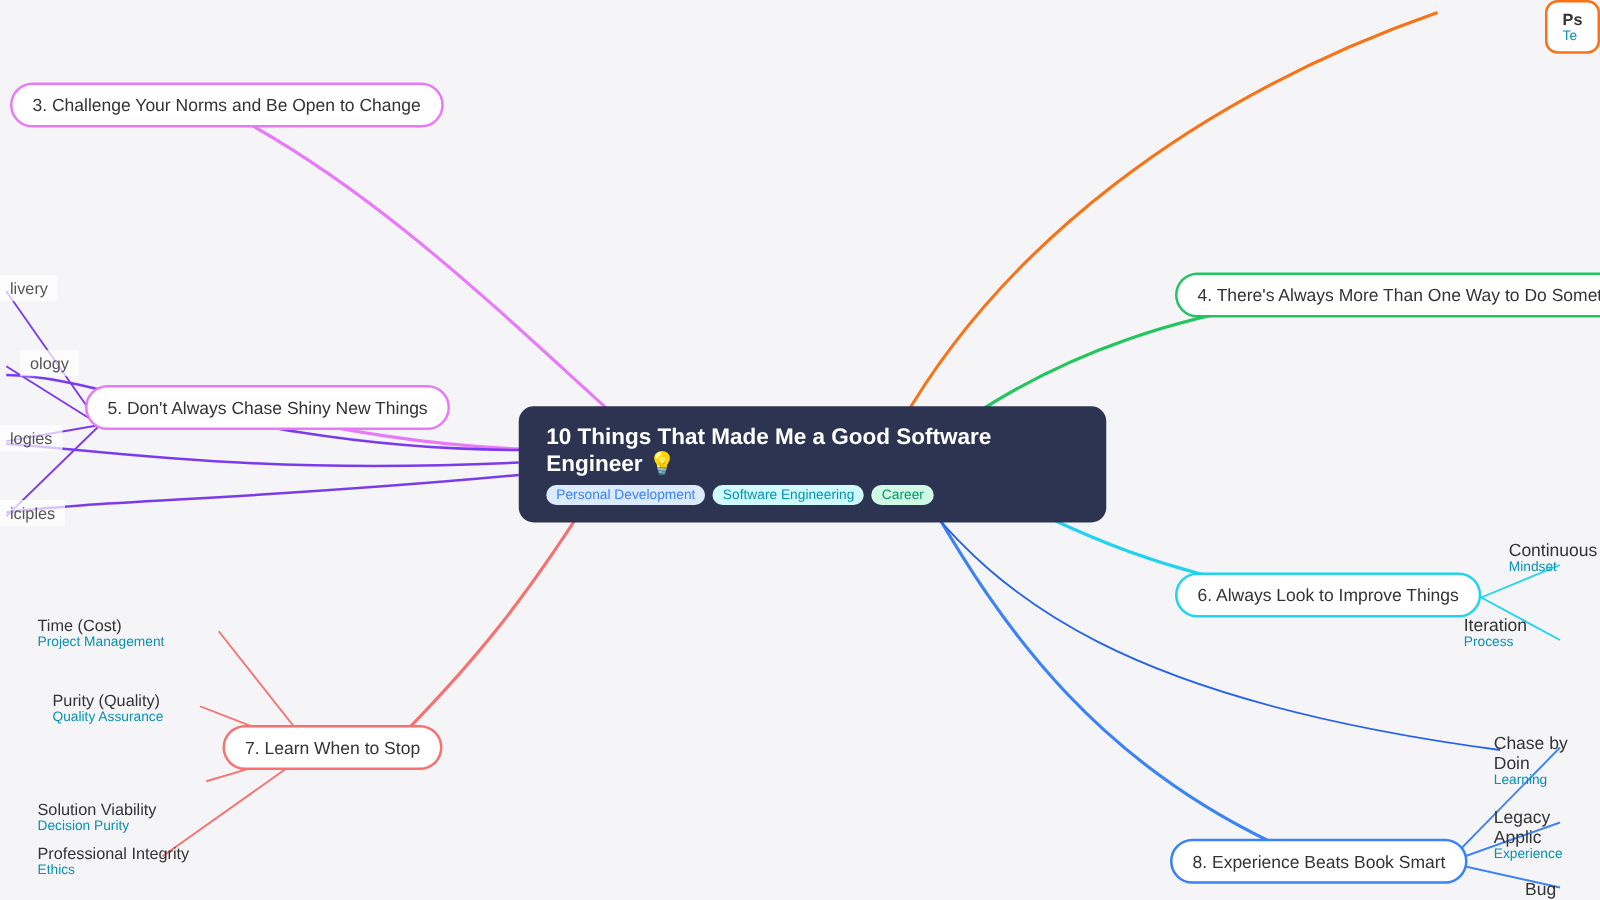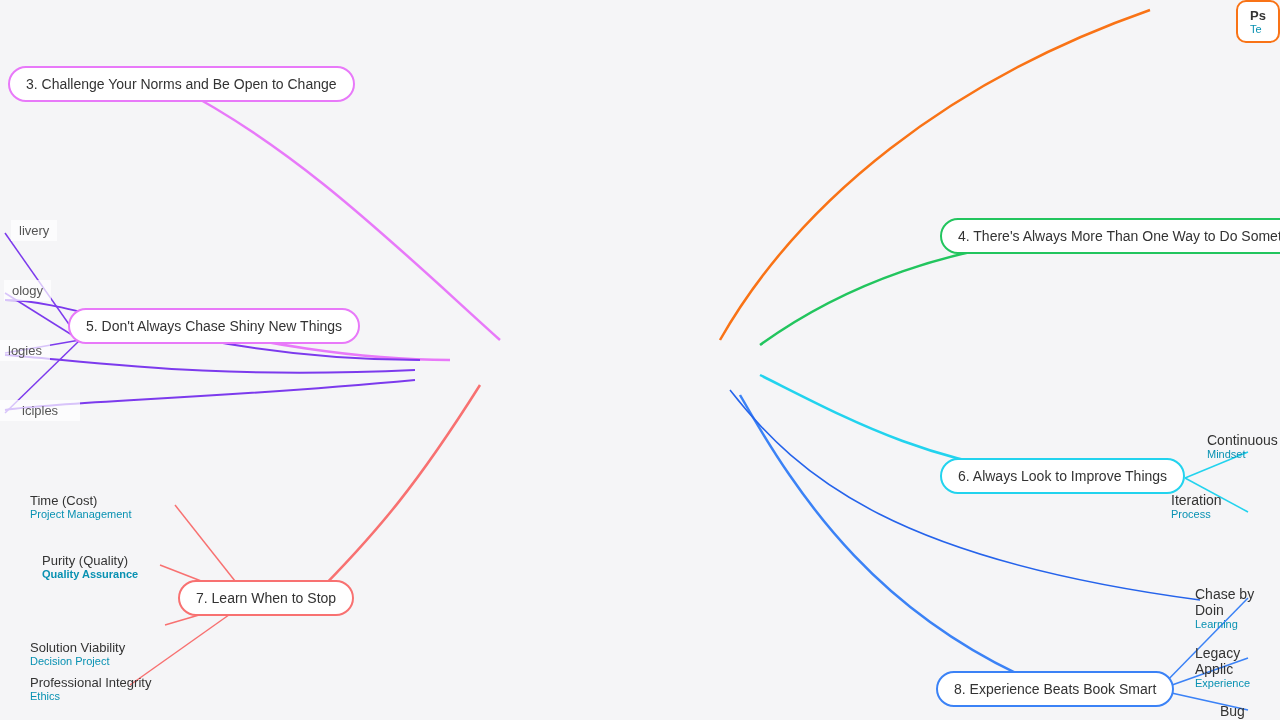--- a/index.html
+++ b/index.html
@@ -176,39 +176,47 @@
   </div>
 
   <div class="node node-6">
     <span>6. Always Look to Improve Things</span>
   </div>
 
   <div class="node node-8">
     <span>8. Experience Beats Book Smart</span>
   </div>
 
-
-  <div style="position:absolute; left:0; top:220px; font-size:13px; font-weight:500; color:#555; padding:3px 8px; background:rgba(255,255,255,0.7);margin-left:11px;">livery</div>
-  <div style="position:absolute; left:4px; top:280px; font-size:13px; font-weight:500; color:#555; padding:3px 8px; background:rgba(255,255,255,0.7);text-align:right;">ology</div>
+  <div class="node-center">
+    <div class="title">10 Things That Made Me a Good Software Engineer 💡</div>
+    <div class="tags">
+      <span class="tag tag-personal">Personal Development</span>
+      <span class="tag tag-software">Software Engineering</span>
+      <span class="tag tag-career">Career</span>
+    </div>
+  </div>
+
+  <div style="position:absolute; left:0; top:220px; font-size:13px; font-weight:500; color:#555; padding:3px 8px; background:rgba(255,255,255,0.7);">livery</div>
+  <div style="position:absolute; left:16px; top:280px; font-size:13px; font-weight:500; color:#555; padding:3px 8px; background:rgba(255,255,255,0.7);text-align:right;">ology</div>
   <div style="position:absolute; left:0; top:340px; font-size:13px; font-weight:500; color:#555; padding:3px 8px; background:rgba(255,255,255,0.7);">logies</div>
-  <div style="position:absolute; left:0; top:400px; font-size:13px; font-weight:500; color:#555; padding:3px 22px; background:rgba(255,255,255,0.7);">iciples</div>
+  <div style="position:absolute; left:0; top:400px; font-size:13px; font-weight:500; color:#555; padding:3px 8px; background:rgba(255,255,255,0.7);">iciples</div>
 
   <div style="position:absolute; left:30px; top:493px;">
     <div style="font-size:13px; font-weight:500; color:#333;">Time (Cost)</div>
     <div style="font-size:11px; color:#0891b2; font-weight:500;text-align:center;">Project Management</div>
   </div>
 
   <div style="position:absolute; left:42px; top:553px;">
     <div style="font-size:13px; font-weight:500; color:#333;">Purity (Quality)</div>
-    <div style="font-size:11px; color:#0891b2; font-weight:700;text-align:center;">Quality Assurance</div>
+    <div style="font-size:11px; color:#0891b2; font-weight:400;text-align:center;">Quality Assurance</div>
   </div>
 
   <div style="position:absolute; left:30px; top:640px;">
     <div style="font-size:13px; font-weight:500; color:#333;">Solution Viability</div>
-    <div style="font-size:11px; color:#0891b2; font-weight:500;">Decision Project</div>
+    <div style="font-size:11px; color:#0891b2; font-weight:500;">Decision Purity</div>
   </div>
 
   <div style="position:absolute; left:30px; top:675px;">
     <div style="font-size:13px; font-weight:500; color:#333;">Professional Integrity</div>
     <div style="font-size:11px; color:#0891b2; font-weight:500;">Ethics</div>
   </div>
 
   <div style="position:absolute; left:1207px; top:432px;">
     <div style="font-size:14px; font-weight:500; color:#333;">Continuous</div>
     <div style="font-size:11px; color:#0891b2; font-weight:500;">Mindset</div>

